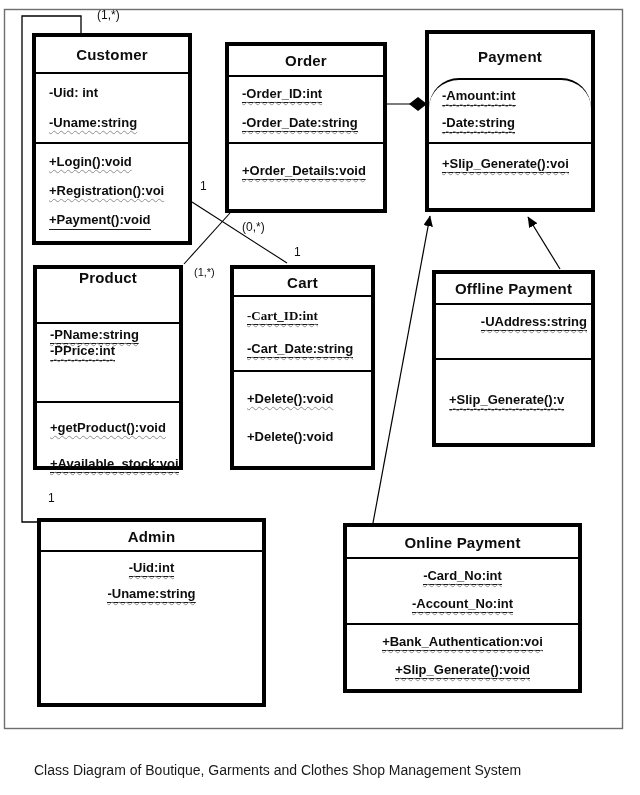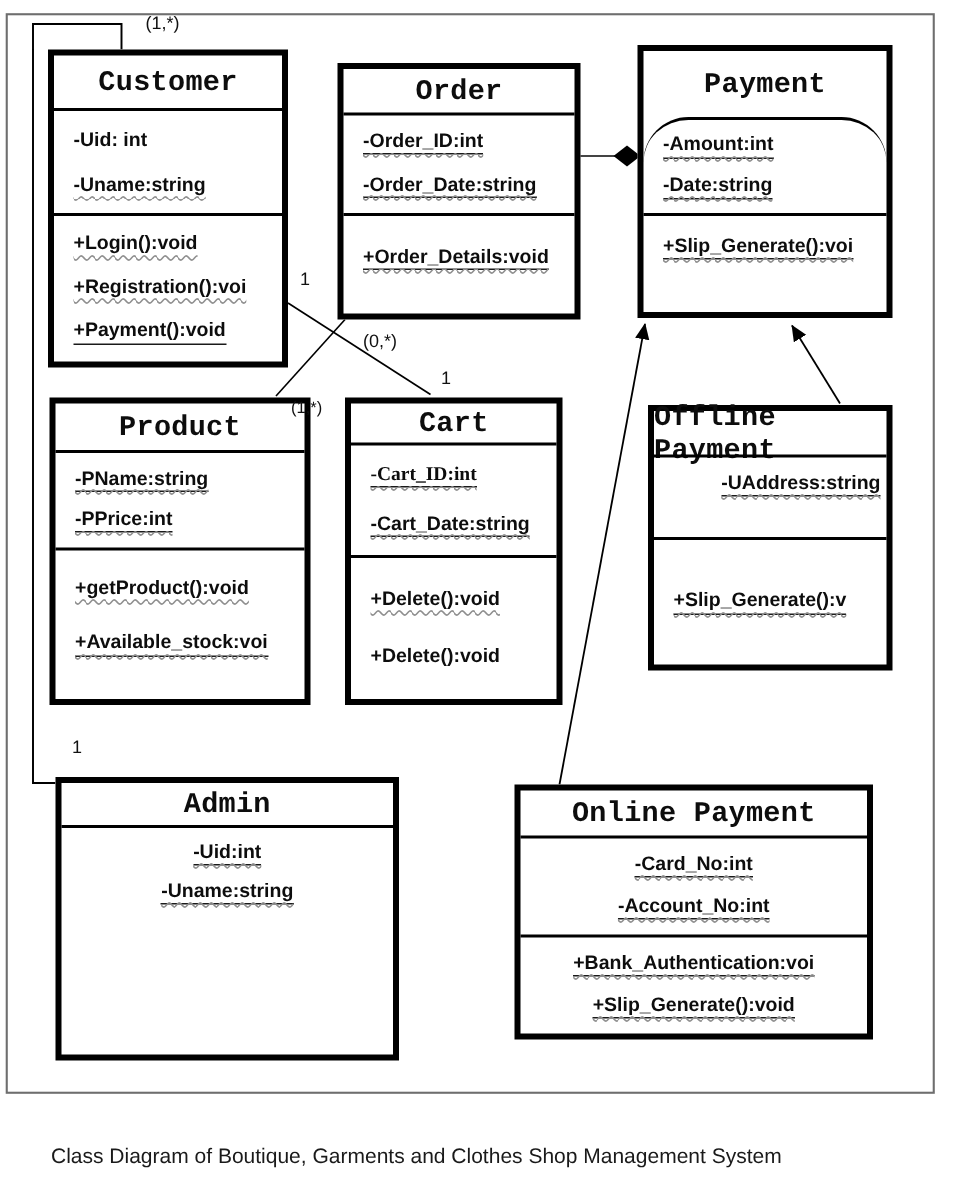--- a/index.html
+++ b/index.html
@@ -9,21 +9,21 @@
     font-family:"Liberation Sans", sans-serif; color:#0d0d0d; overflow:hidden;
   }
   #wires { position:absolute; left:0; top:0; width:640px; height:795px; z-index:1; pointer-events:none; }
 
   .cls {
     position:absolute; z-index:2; background:#ffffff;
     border:4px solid #000; display:flex; flex-direction:column;
   }
   .cls-title {
     display:flex; align-items:center; justify-content:center;
-    font-weight:bold; font-size:19px; letter-spacing:.2px;font-family:Liberation Mono, monospace;
+    font-weight:bold; font-size:15px; letter-spacing:.2px;
   }
   .cls-attrs, .cls-methods {
     border-top:2px solid #000; display:flex; flex-direction:column;
     justify-content:space-around; padding:4px 4px;
   }
   .cls-methods { flex:1; }
   .m { font-weight:bold; font-size:13px; white-space:pre; line-height:1.1; }
   .m > span { display:inline-block; }
   .pad-l .m { padding-left:9px; }
   .center-m .cls-attrs, .center-m .cls-methods { align-items:center; }
@@ -42,21 +42,21 @@
   #box-customer .cls-attrs { height:70px; }
 
   #box-order { left:225px; top:42px;  width:162px; height:171px; }
   #box-order .cls-title { height:29px; }
   #box-order .cls-attrs { height:67px; }
 
   #box-payment { left:425px; top:30px;  width:170px; height:182px; }
   #box-payment .cls-title { height:44px; }
   #box-payment .cls-attrs { height:64px;border-radius:30px; }
 
-  #box-product { left:33px;  top:265px; width:174px; height:205px; }
+  #box-product { left:33px;  top:265px; width:150px; height:205px;gap:36px; }
   #box-product .cls-title { height:31px; }
   #box-product .cls-attrs { height:65px; }
 
   #box-cart { left:230px; top:265px; width:145px; height:205px; }
   #box-cart .cls-title { height:26px; }
   #box-cart .cls-attrs { height:75px; }
 
   #box-offline { left:432px; top:270px; width:163px; height:177px; }
   #box-offline .cls-title { height:29px; }
   #box-offline .cls-attrs { height:55px;align-items:flex-end; }

